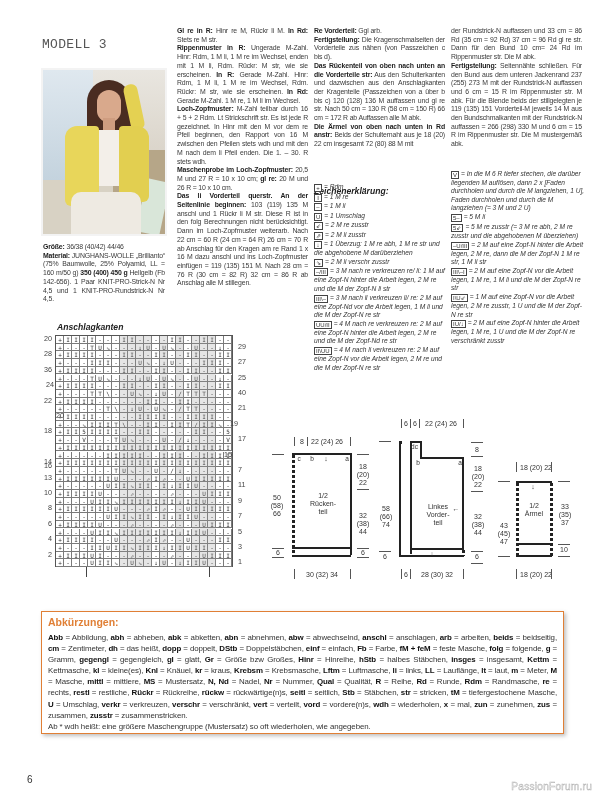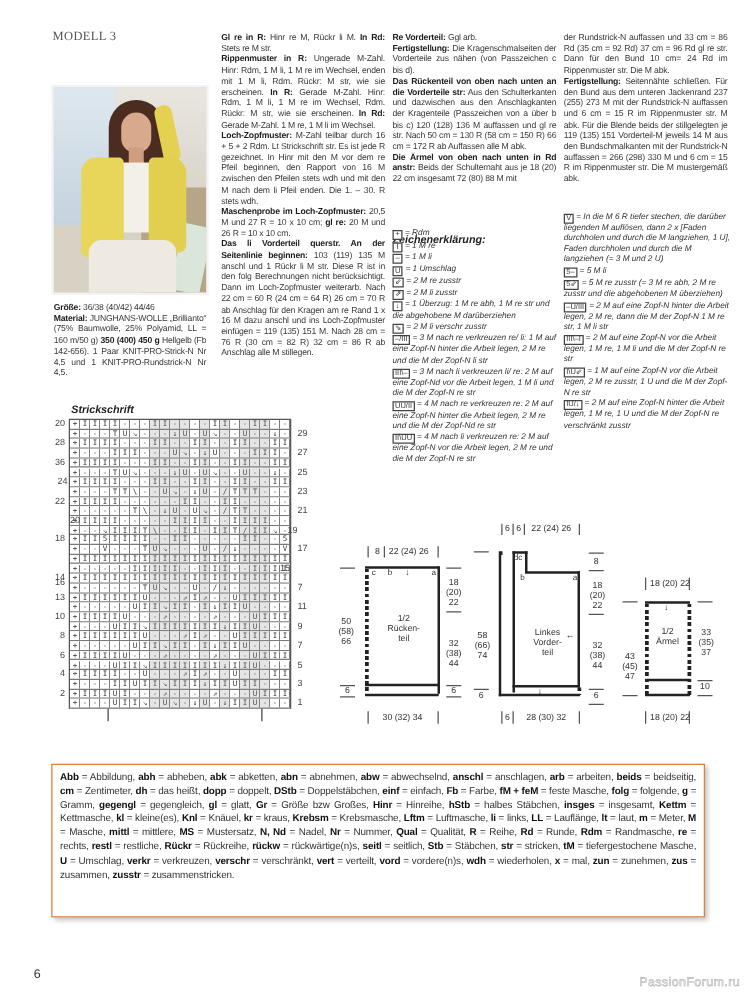--- a/index.html
+++ b/index.html
@@ -4,21 +4,21 @@
 <style>
   * { box-sizing: border-box; margin: 0; padding: 0; }
   html, body { width: 600px; height: 800px; background: #ffffff; overflow: hidden; }
   body { font-family: "Liberation Sans", sans-serif; color: #2a2a2a; position: relative; }
   .page { position: absolute; left: 0; top: 0; width: 600px; height: 800px; }
 
   .col { position: absolute; font-family: "Liberation Sans", sans-serif; font-size: 6.9px; line-height: 8.7px; color: #3a3a3a; text-align: justify; letter-spacing: -0.15px; }
   .col p { margin-bottom: 0px; }
   .col b { color: #1d1d1d; }
 
-  .modell { position: absolute; left: 42px; top: 24px; font-size: 10px; color: #555; letter-spacing: 0.3px; font-family: Liberation Serif, serif; }
+  .modell { position: absolute; left: 42px; top: 37px; font-size: 13px; color: #555; letter-spacing: 0.3px; font-family: Liberation Mono, monospace; }
   .title { position: absolute; left: 42px; top: 37px; font-size: 15.5px; line-height: 15px; color: #f0bd1c; font-weight: bold; font-family: "Liberation Sans", sans-serif; letter-spacing: -0.4px; }
 
   .photo { position: absolute; left: 43px; top: 70px; width: 122px; height: 164px; overflow: hidden; background: #d8d2c4; box-shadow: 0 0 0 2px #f3f3f3; }
   .photo .bg-window { position: absolute; left: 0; top: 0; width: 50px; height: 110px; background: linear-gradient(180deg,#dfe8ef,#c4d3de); }
   .photo .bg-wall { position: absolute; left: 50px; top: 0; width: 72px; height: 90px; background: linear-gradient(180deg,#e9e6e0,#d9d3c8); }
   .photo .sofa { position: absolute; left: 70px; top: 80px; width: 52px; height: 84px; background: #b6a688; border-radius: 10px 0 0 0; }
   .photo .pillow { position: absolute; left: 98px; top: 110px; width: 24px; height: 54px; background: #d9e6d9; transform: rotate(12deg); }
   .photo .hair { position: absolute; left: 44px; top: 10px; width: 44px; height: 58px; background: #4a2c21; border-radius: 22px 22px 10px 10px; }
   .photo .face { position: absolute; left: 54px; top: 20px; width: 24px; height: 32px; background: #d9a98c; border-radius: 12px 12px 11px 11px; }
   .photo .neck { position: absolute; left: 60px; top: 48px; width: 12px; height: 14px; background: #cf9d80; }
@@ -128,21 +128,21 @@
   <div class="legend" style="left:451px; top:170px; width:134px;" id="legend-right">
       <div class="item"><span class="sym">V</span><span>= In die M 6 R tiefer stechen, die darüber liegenden M auflösen, dann 2 x [Faden durchholen und durch die M langziehen, 1 U], Faden durchholen und durch die M langziehen (= 3 M und 2 U)</span></div>
       <div class="item"><span class="sym">5–</span><span>= 5 M li</span></div>
       <div class="item"><span class="sym">5⇙</span><span>= 5 M re zusstr (= 3 M re abh, 2 M re zusstr und die abgehobenen M überziehen)</span></div>
       <div class="item"><span class="sym">–U/III</span><span>= 2 M auf eine Zopf-N hinter die Arbeit legen, 2 M re, dann die M der Zopf-N 1 M re str, 1 M li str</span></div>
       <div class="item"><span class="sym">III\–I</span><span>= 2 M auf eine Zopf-N vor die Arbeit legen, 1 M re, 1 M li und die M der Zopf-N re str</span></div>
       <div class="item"><span class="sym">I\U⇙</span><span>= 1 M auf eine Zopf-N vor die Arbeit legen, 2 M re zusstr, 1 U und die M der Zopf-N re str</span></div>
       <div class="item"><span class="sym">IU/↓</span><span>= 2 M auf eine Zopf-N hinter die Arbeit legen, 1 M re, 1 U und die M der Zopf-N re verschränkt zusstr</span></div>
     </div>
 
-  <div class="section-head" style="left:57px; top:322px;">Strickschrift</div>
+  <div class="section-head" style="left:57px; top:322px;">Anschlagkanten</div>
   <div class="chart" id="chart">
     <div class="chart-grid" id="chart-grid">
         <div class="chart-row even" style="top: 0px;">
           <div class="cells"><span class="cellsym">+</span><span class="cellsym">I</span><span class="cellsym">I</span><span class="cellsym">I</span><span class="cellsym">I</span><span class="cellsym">-</span><span class="cellsym">-</span><span class="cellsym">-</span><span class="cellsym">I</span><span class="cellsym">I</span><span class="cellsym">-</span><span class="cellsym">-</span><span class="cellsym">-</span><span class="cellsym">-</span><span class="cellsym">I</span><span class="cellsym">I</span><span class="cellsym">-</span><span class="cellsym">-</span><span class="cellsym">I</span><span class="cellsym">I</span><span class="cellsym">-</span><span class="cellsym">-</span></div>
         </div>
         <div class="chart-row odd" style="top: 7.7px;">
           <div class="cells"><span class="cellsym">+</span><span class="cellsym">-</span><span class="cellsym">-</span><span class="cellsym">-</span><span class="cellsym">T</span><span class="cellsym">U</span><span class="cellsym">⇘</span><span class="cellsym">-</span><span class="cellsym">-</span><span class="cellsym">-</span><span class="cellsym">↓</span><span class="cellsym">U</span><span class="cellsym">-</span><span class="cellsym">U</span><span class="cellsym">⇘</span><span class="cellsym">-</span><span class="cellsym">-</span><span class="cellsym">U</span><span class="cellsym">-</span><span class="cellsym">-</span><span class="cellsym">↓</span><span class="cellsym">-</span></div>
         </div>
         <div class="chart-row even" style="top: 15.4px;">
           <div class="cells"><span class="cellsym">+</span><span class="cellsym">I</span><span class="cellsym">I</span><span class="cellsym">I</span><span class="cellsym">I</span><span class="cellsym">-</span><span class="cellsym">-</span><span class="cellsym">-</span><span class="cellsym">I</span><span class="cellsym">I</span><span class="cellsym">-</span><span class="cellsym">-</span><span class="cellsym">I</span><span class="cellsym">I</span><span class="cellsym">-</span><span class="cellsym">-</span><span class="cellsym">I</span><span class="cellsym">I</span><span class="cellsym">-</span><span class="cellsym">-</span><span class="cellsym">I</span><span class="cellsym">I</span></div>
@@ -247,21 +247,21 @@
       <div class="rownum left" style="left: 38px; top: 457.2px;">14</div>
       <div class="rownum left" style="left: 38px; top: 472.6px;">13</div>
       <div class="rownum left" style="left: 38px; top: 488px;">10</div>
       <div class="rownum left" style="left: 38px; top: 503.4px;">8</div>
       <div class="rownum left" style="left: 38px; top: 518.8px;">6</div>
       <div class="rownum left" style="left: 38px; top: 534.2px;">4</div>
       <div class="rownum left" style="left: 38px; top: 549.6px;">2</div>
       <div class="rownum" style="left: 238px; top: 341.7px;">29</div>
       <div class="rownum" style="left: 238px; top: 357.1px;">27</div>
       <div class="rownum" style="left: 238px; top: 372.5px;">25</div>
-      <div class="rownum" style="left: 238px; top: 387.9px;">23</div>
+      <div class="rownum" style="left: 238px; top: 387.9px;">40</div>
       <div class="rownum" style="left: 238px; top: 403.3px;">21</div>
       <div class="rownum" style="left: 230px; top: 418.7px;">19</div>
       <div class="rownum" style="left: 238px; top: 434.1px;">17</div>
       <div class="rownum" style="left: 224px; top: 449.5px;">15</div>
       <div class="rownum" style="left: 238px; top: 464.9px;">7</div>
       <div class="rownum" style="left: 238px; top: 480.3px;">11</div>
       <div class="rownum" style="left: 238px; top: 495.7px;">9</div>
       <div class="rownum" style="left: 238px; top: 511.1px;">7</div>
       <div class="rownum" style="left: 238px; top: 526.5px;">5</div>
       <div class="rownum" style="left: 238px; top: 541.9px;">3</div>
@@ -410,18 +410,20 @@
     </div>
     <div class="tick-h" style="left:558px; top:544px; width:12px;"></div>
     <div class="dim" style="left:558px; top:546px; width:12px;">10</div>
     <div class="tick-h" style="left:558px; top:556px; width:12px;"></div>
     <div class="tick-v" style="left:516px; top:569px; height:10px;"></div>
     <div class="dim" style="left:517px; top:571px; width:38px;">18 (20) 22</div>
     <div class="tick-v" style="left:551px; top:569px; height:10px;"></div>
   </div>
 
   <div class="abbr-box">
+    <div class="abbr-title">Abkürzungen:</div>
     <div class="abbr-text" id="abbr-list"><b>Abb</b><span> = Abbildung, </span><b>abh</b><span> = abheben, </span><b>abk</b><span> = abketten, </span><b>abn</b><span> = abnehmen, </span><b>abw</b><span> = abwechselnd, </span><b>anschl</b><span> = anschlagen, </span><b>arb</b><span> = arbeiten, </span><b>beids</b><span> = beidseitig, </span><b>cm</b><span> = Zentimeter, </span><b>dh</b><span> = das heißt, </span><b>dopp</b><span> = doppelt, </span><b>DStb</b><span> = Doppelstäbchen, </span><b>einf</b><span> = einfach, </span><b>Fb</b><span> = Farbe, </span><b>fM + feM</b><span> = feste Masche, </span><b>folg</b><span> = folgende, </span><b>g</b><span> = Gramm, </span><b>gegengl</b><span> = gegengleich, </span><b>gl</b><span> = glatt, </span><b>Gr</b><span> = Größe bzw Großes, </span><b>Hinr</b><span> = Hinreihe, </span><b>hStb</b><span> = halbes Stäbchen, </span><b>insges</b><span> = insgesamt, </span><b>Kettm</b><span> = Kettmasche, </span><b>kl</b><span> = kleine(es), </span><b>Knl</b><span> = Knäuel, </span><b>kr</b><span> = kraus, </span><b>Krebsm</b><span> = Krebsmasche, </span><b>Lftm</b><span> = Luftmasche, </span><b>li</b><span> = links, </span><b>LL</b><span> = Lauflänge, </span><b>lt</b><span> = laut, </span><b>m</b><span> = Meter, </span><b>M</b><span> = Masche, </span><b>mittl</b><span> = mittlere, </span><b>MS</b><span> = Mustersatz, </span><b>N, Nd</b><span> = Nadel, </span><b>Nr</b><span> = Nummer, </span><b>Qual</b><span> = Qualität, </span><b>R</b><span> = Reihe, </span><b>Rd</b><span> = Runde, </span><b>Rdm</b><span> = Randmasche, </span><b>re</b><span> = rechts, </span><b>restl</b><span> = restliche, </span><b>Rückr</b><span> = Rückreihe, </span><b>rückw</b><span> = rückwärtige(n)s, </span><b>seitl</b><span> = seitlich, </span><b>Stb</b><span> = Stäbchen, </span><b>str</b><span> = stricken, </span><b>tM</b><span> = tiefergestochene Masche, </span><b>U</b><span> = Umschlag, </span><b>verkr</b><span> = verkreuzen, </span><b>verschr</b><span> = verschränkt, </span><b>vert</b><span> = verteilt, </span><b>vord</b><span> = vordere(n)s, </span><b>wdh</b><span> = wiederholen, </span><b>x</b><span> = mal, </span><b>zun</b><span> = zunehmen, </span><b>zus</b><span> = zusammen, </span><b>zusstr</b><span> = zusammenstricken.</span></div>
+    <div class="abbr-text">Ab * wdh heißt: eine größere Maschengruppe (Mustersatz) so oft wiederholen, wie angegeben.</div>
   </div>
 
   <div class="pagenum">6</div>
   <div class="watermark">PassionForum.ru</div>
 </div>
 
 </body></html>

